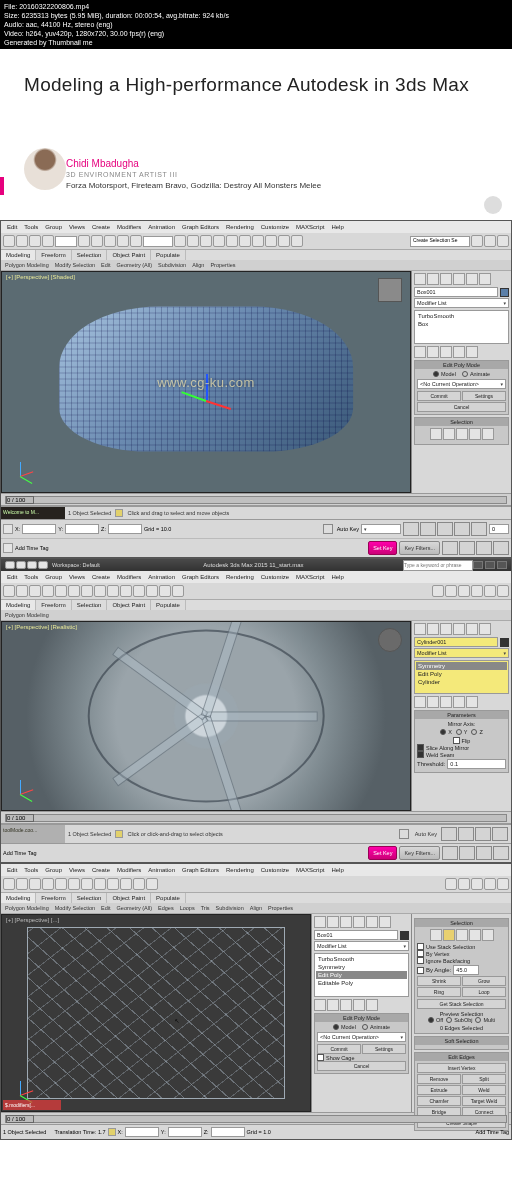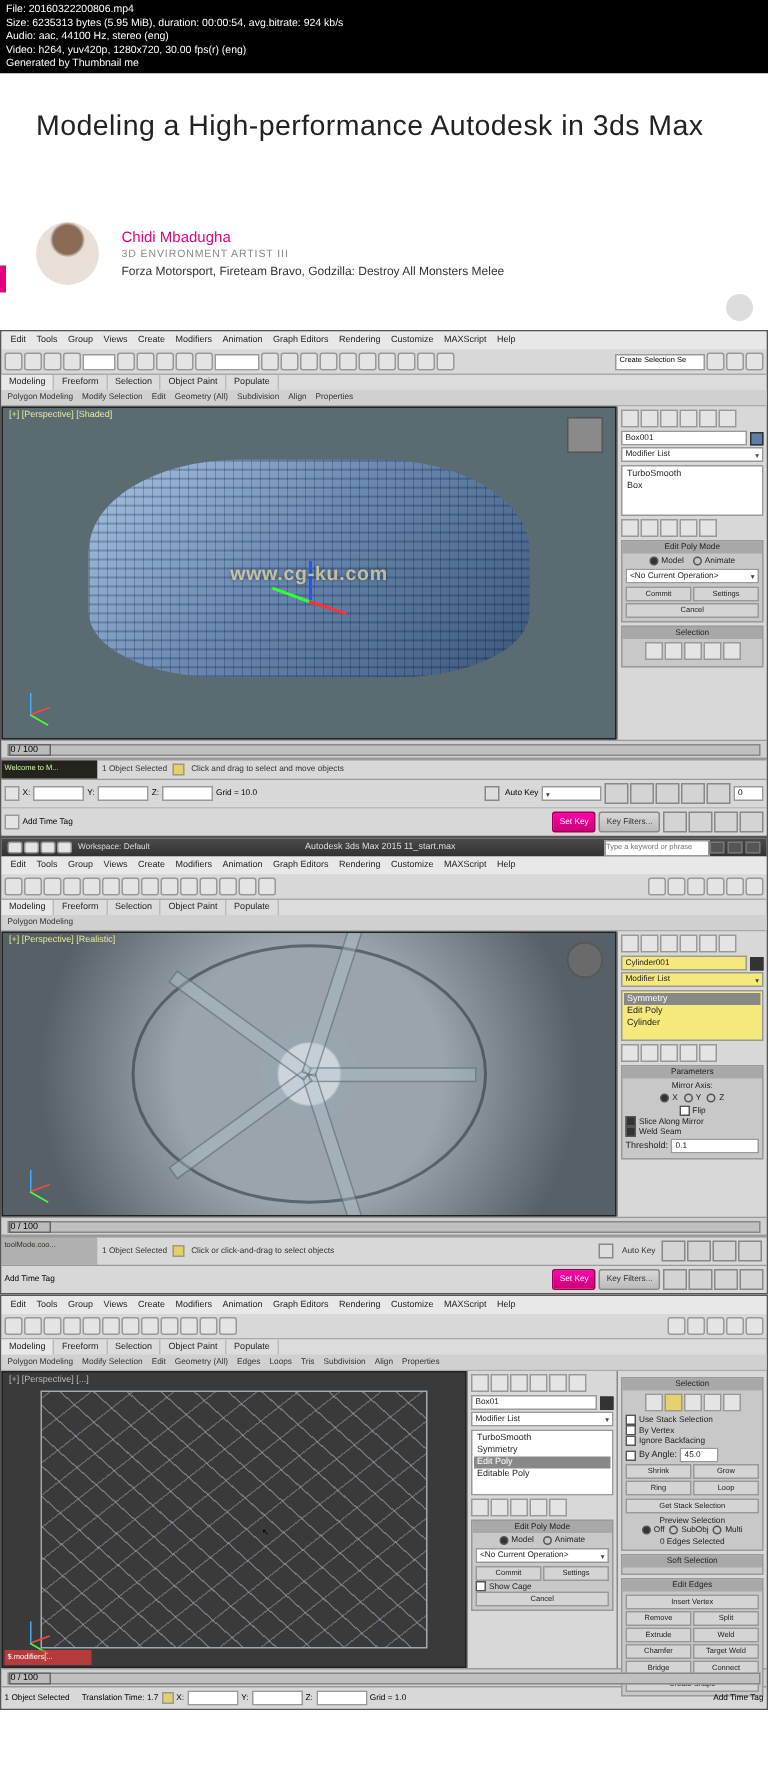--- a/index.html
+++ b/index.html
@@ -1,21 +1,21 @@
 <!DOCTYPE html>
 <html><head>
 <meta charset="utf-8">
 <style>
 *{margin:0;padding:0;box-sizing:border-box;font-family:Arial,sans-serif}
 body{width:512px;background:#fff}
 .meta-bar{background:#000;color:#fff;font-size:7px;padding:2px 4px;line-height:1.3}
 .title-section{background:#fff;padding:24px 24px 30px;position:relative}
 .pink-accent{position:absolute;left:0;top:128px;width:4px;height:18px;background:#e6007e}
 .title{font-size:19px;font-weight:300;color:#222;line-height:1.3;letter-spacing:.3px}
-.author-row{display:flex;align-items:center;margin-top:50px;gap:15px}
+.author-row{display:flex;align-items:flex-end;margin-top:50px;gap:0}
 .avatar{width:42px;height:42px;border-radius:50%;background:radial-gradient(circle at 50% 28%,#8a6b55 0 26%,#e8e0d8 32% 100%);flex-shrink:0}
 .author-name{color:#e6007e;font-size:10px;font-weight:400}
 .author-role{color:#888;font-size:7px;letter-spacing:.6px;margin-top:2px}
 .author-credits{color:#333;font-size:8px;margin-top:3px}
 .quick-btn{position:absolute;right:10px;bottom:6px;width:18px;height:18px;border-radius:50%;background:#ddd}
 .app{border:1px solid #555;background:#d6d6d6;font-size:6px}
 .app-title{background:linear-gradient(#4a4a4a,#323232);color:#ddd;display:flex;align-items:center;padding:2px 4px;height:12px}
 .app-title-text{flex:1;text-align:center;font-size:6px}
 .win-btns{display:flex;gap:2px}
 .win-btn{width:10px;height:8px;background:#555;border:1px solid #777}
@@ -62,21 +62,21 @@
 .tl-track{flex:1;height:8px;background:#c0c0c0;border:1px solid #888;position:relative}
 .tl-slider{position:absolute;left:0;top:-1px;width:28px;height:8px;background:#bbb;border:1px solid #666}
 .bottom-tools{background:#d8d8d8;border-top:1px solid #999;padding:2px;display:flex;align-items:center;gap:2px;font-size:5.5px}
 .coord{background:#fff;border:1px solid #999;width:34px;height:10px;padding:0 2px;font-size:5.5px}
 .key-btn{height:14px;background:linear-gradient(#f0a,#c07);border:1px solid #905;border-radius:2px;color:#fff;font-size:5.5px;padding:0 4px;display:flex;align-items:center}
 .key-btn.gray{background:linear-gradient(#d8d8d8,#bbb);color:#333;border-color:#888}
 .transport{display:flex;gap:1px}
 .tr-btn{width:16px;height:14px;background:#d4d4d4;border:1px solid #888}
 .blob{position:absolute;left:50%;top:50%;transform:translate(-50%,-52%);width:72%;height:66%;background:linear-gradient(135deg,#a8c4e0 0%,#6a8ab0 45%,#3a5878 100%);border-radius:34% 34% 30% 30%/42% 42% 30% 30%}
 .blob::before{content:"";position:absolute;inset:0;background:repeating-linear-gradient(0deg,rgba(0,0,60,.22) 0 1px,transparent 1px 6px),repeating-linear-gradient(90deg,rgba(0,0,60,.22) 0 1px,transparent 1px 6px);border-radius:inherit}
-.watermark{position:absolute;left:50%;top:50%;transform:translate(-50%,-50%);color:rgba(255,240,180,.65);font-size:13px;font-weight:bold;letter-spacing:.5px;text-shadow:0 0 3px rgba(0,0,0,.4)}
+.watermark{position:absolute;left:50%;top:50%;transform:translate(-50%,-50%);color:rgba(255,240,180,.65);font-size:13px;font-weight:normal;letter-spacing:.5px;text-shadow:0 0 3px rgba(0,0,0,.4)}
 .wheel-bg{position:absolute;inset:0;background:radial-gradient(circle at 50% 50%,#9aa4aa 0 40%,#7f8b91 55%,#566066 80%)}
 .wheel{position:absolute;left:50%;top:50%;transform:translate(-50%,-50%);width:58%;height:92%;border-radius:50%;border:2px solid rgba(40,50,60,.55);background:radial-gradient(circle,#cdd5db 0 14%,#9aa6ae 15% 22%,transparent 23%)}
 .spoke{position:absolute;left:50%;top:50%;width:48%;height:6%;background:rgba(180,195,205,.4);border:1px solid rgba(50,60,70,.4);transform-origin:left center}
 .s1{transform:translate(0,-50%) rotate(0deg)}
 .s2{transform:translate(0,-50%) rotate(72deg)}
 .s3{transform:translate(0,-50%) rotate(144deg)}
 .s4{transform:translate(0,-50%) rotate(216deg)}
 .s5{transform:translate(0,-50%) rotate(288deg)}
 .view-dark{background:#3a3a3a}
 .wire-path{position:absolute;inset:6% 8%;border:1px solid #9faab4}

